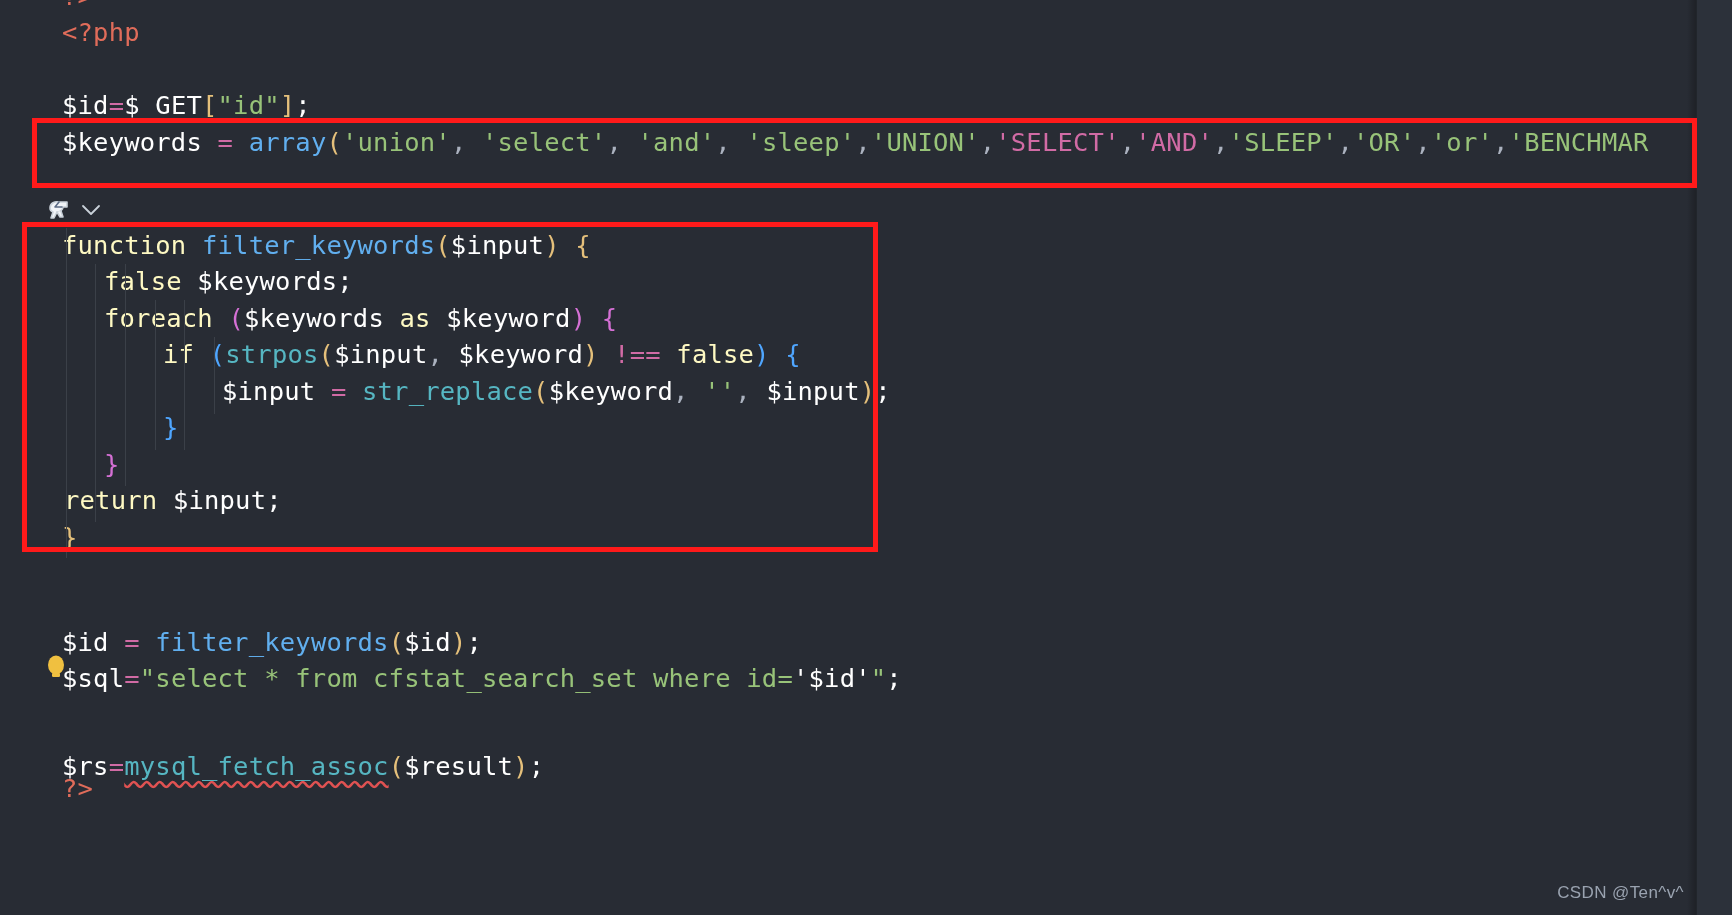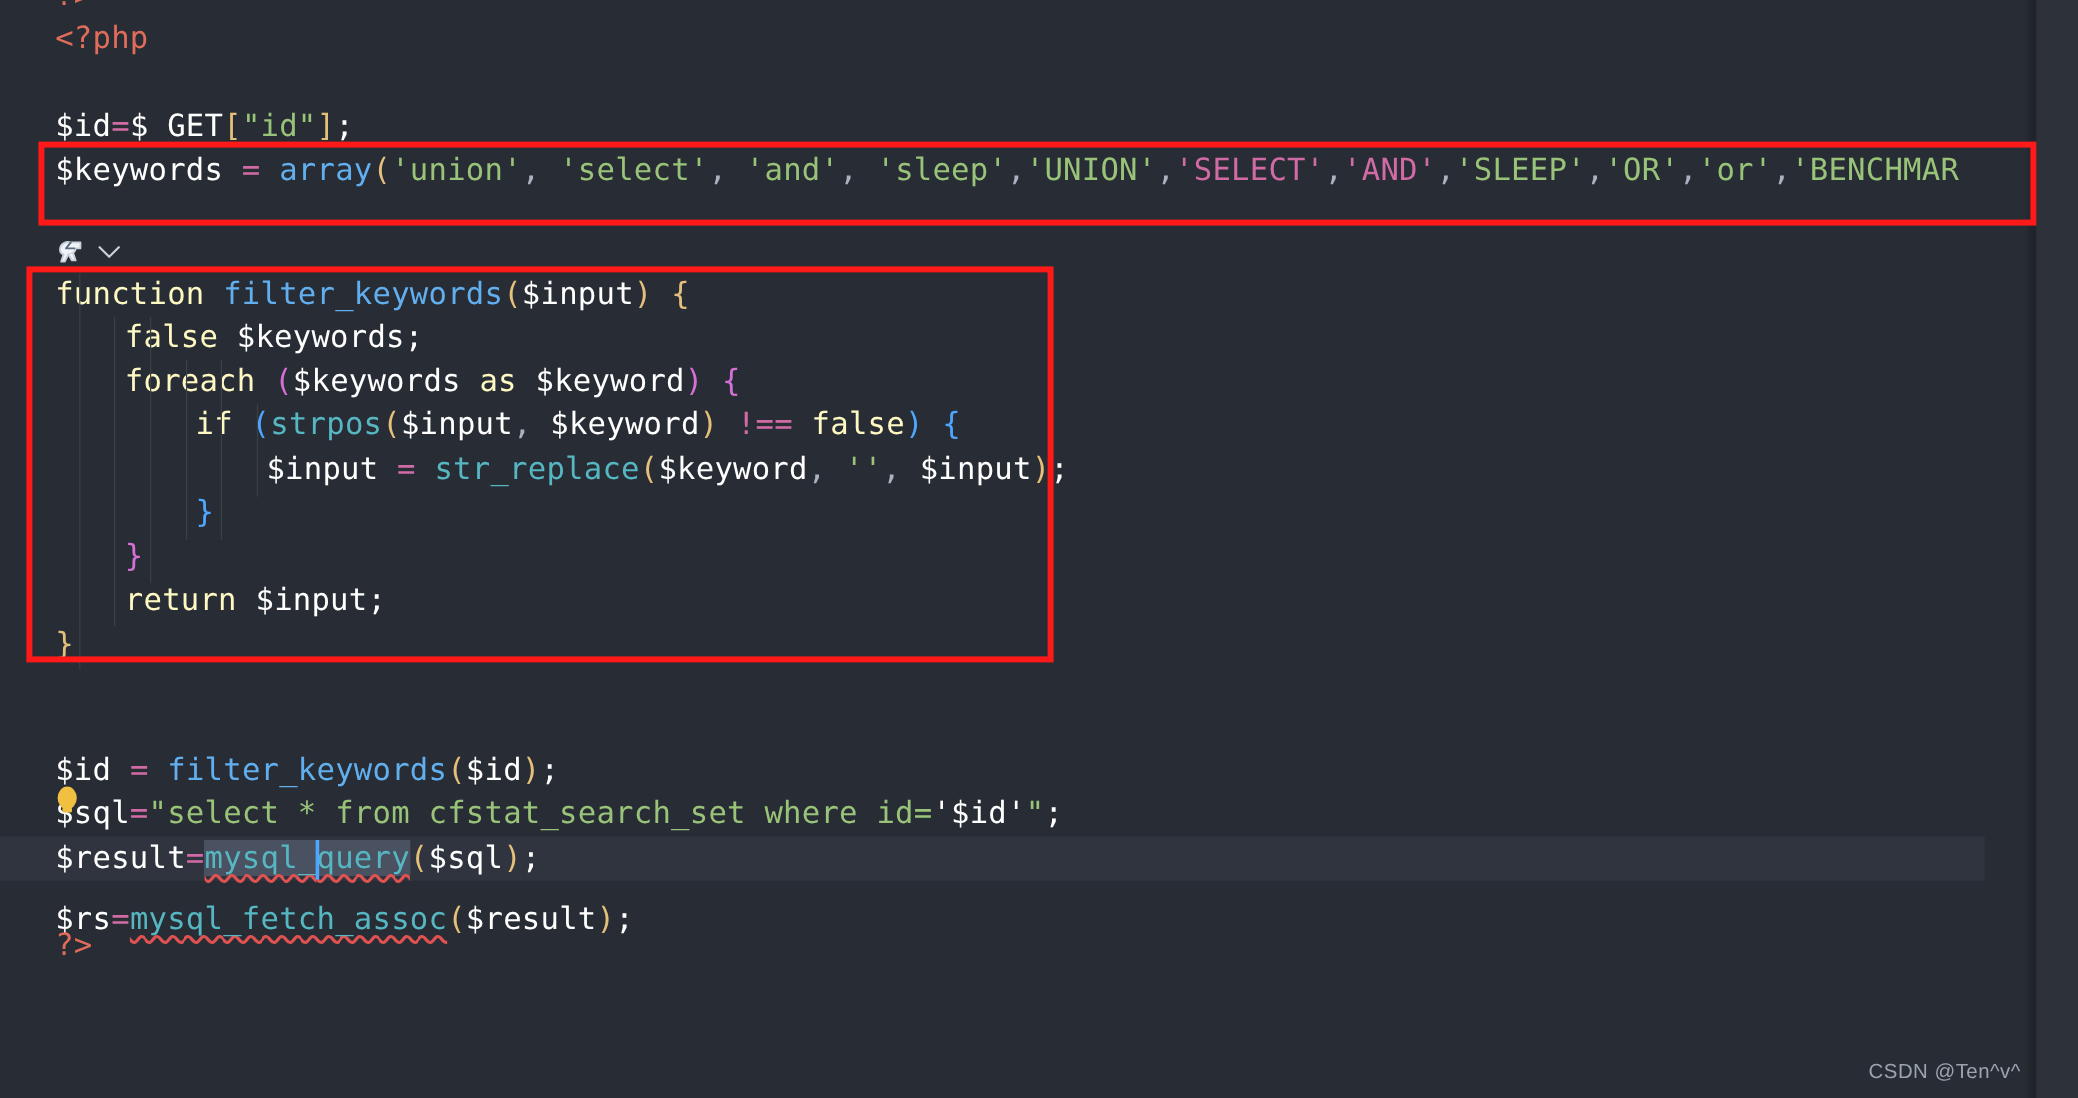--- a/index.html
+++ b/index.html
@@ -54,21 +54,21 @@
     line-height: 36.5px;
     letter-spacing: 0.2px;
     white-space: pre;
     z-index: 2;
   }
 
   .line {
     position: absolute;
     left: 0;
     height: 36.5px;
-    padding-left: 46px;
+    padding-left: 62px;
     width: 1654px;
     white-space: pre;
     box-sizing: border-box;
   }
 
   .line-current {
     background: #2f343e;
   }
 
   
@@ -213,37 +213,36 @@
     
     <div class="line" style="top:373px; padding-left:222px;"><span class="t-var">$input</span><span class="t-plain"> </span><span class="t-op">=</span><span class="t-plain"> </span><span class="t-builtin">str_replace</span><span class="t-brk-y">(</span><span class="t-var">$keyword</span><span class="t-punc">, </span><span class="t-str">''</span><span class="t-punc">, </span><span class="t-var">$input</span><span class="t-brk-y">)</span><span class="t-var">;</span></div>
 
     
     <div class="line" style="top:409px; padding-left:163px;"><span class="t-brk-b">}</span></div>
 
     
     <div class="line" style="top:446px; padding-left:104px;"><span class="t-brk-m">}</span></div>
 
     
-    <div class="line" style="top:482px; padding-left:104px;"><span class="t-kw">return</span><span class="t-plain"> </span><span class="t-var">$input</span><span class="t-var">;</span></div>
+    <div class="line" style="top:482px; padding-left:64px;"><span class="t-kw">return</span><span class="t-plain"> </span><span class="t-var">$input</span><span class="t-var">;</span></div>
 
     
     <div class="line" style="top:519px;"><span class="t-brk-y">}</span></div>
 
     
     <div class="line" style="top:555px;"></div>
     <div class="line" style="top:591px;"></div>
 
     
     <div class="line" style="top:624px;"><span class="t-var">$id</span><span class="t-plain"> </span><span class="t-op">=</span><span class="t-plain"> </span><span class="t-fn">filter_keywords</span><span class="t-brk-y">(</span><span class="t-var">$id</span><span class="t-brk-y">)</span><span class="t-var">;</span></div>
 
     
     <div class="line" style="top:660px;"><span class="t-var">$sql</span><span class="t-op">=</span><span class="t-str">"select * from cfstat_search_set where id=</span><span class="t-var">'$id'</span><span class="t-str">"</span><span class="t-var">;</span></div>
 
     
-    <div class="line line-current" style="top:697px;"><span class="t-var">$result</span><span class="t-op">=</span><span class="sel"><span class="t-builtin squig">mysql_</span><span class="caret"></span><span class="t-builtin squig">query</span></span><span class="t-brk-y">(</span><span class="t-var">$sql</span><span class="t-brk-y">)</span><span class="t-var">;</span></div>
 
     
     <div class="line" style="top:748px;"><span class="t-var">$rs</span><span class="t-op">=</span><span class="t-builtin squig">mysql_fetch_assoc</span><span class="t-brk-y">(</span><span class="t-var">$result</span><span class="t-brk-y">)</span><span class="t-var">;</span></div>
 
     
     <div class="line" style="top:770px;"><span class="t-php">?&gt;</span></div>
 
   </div>
 
   <div class="codelens">

